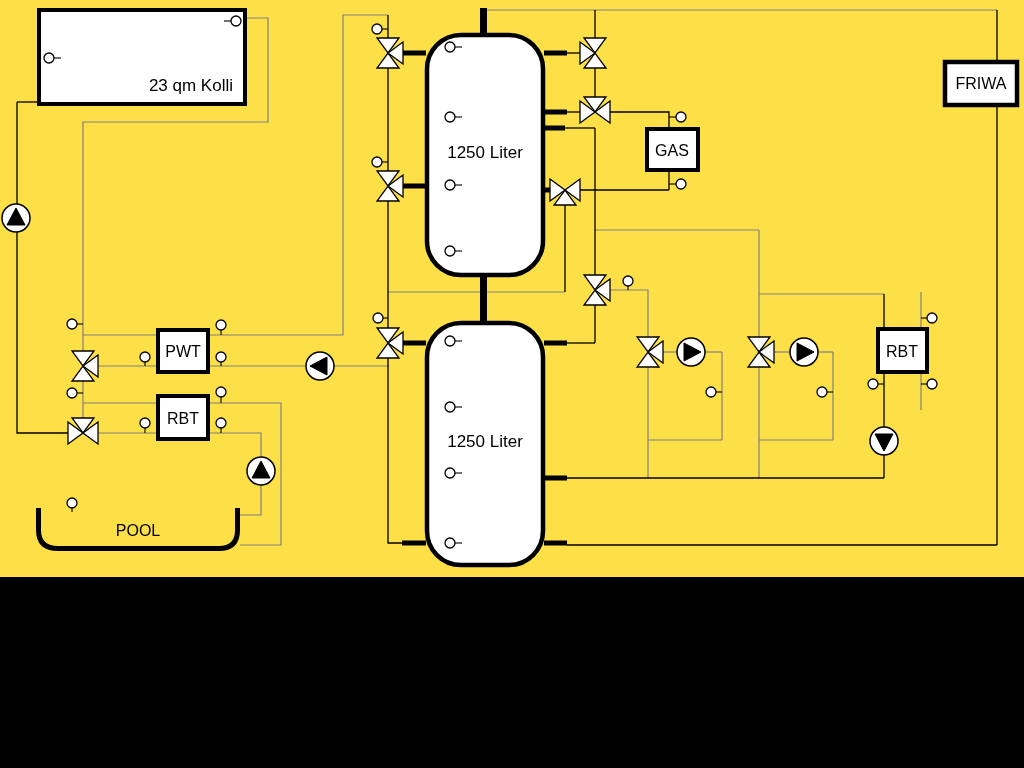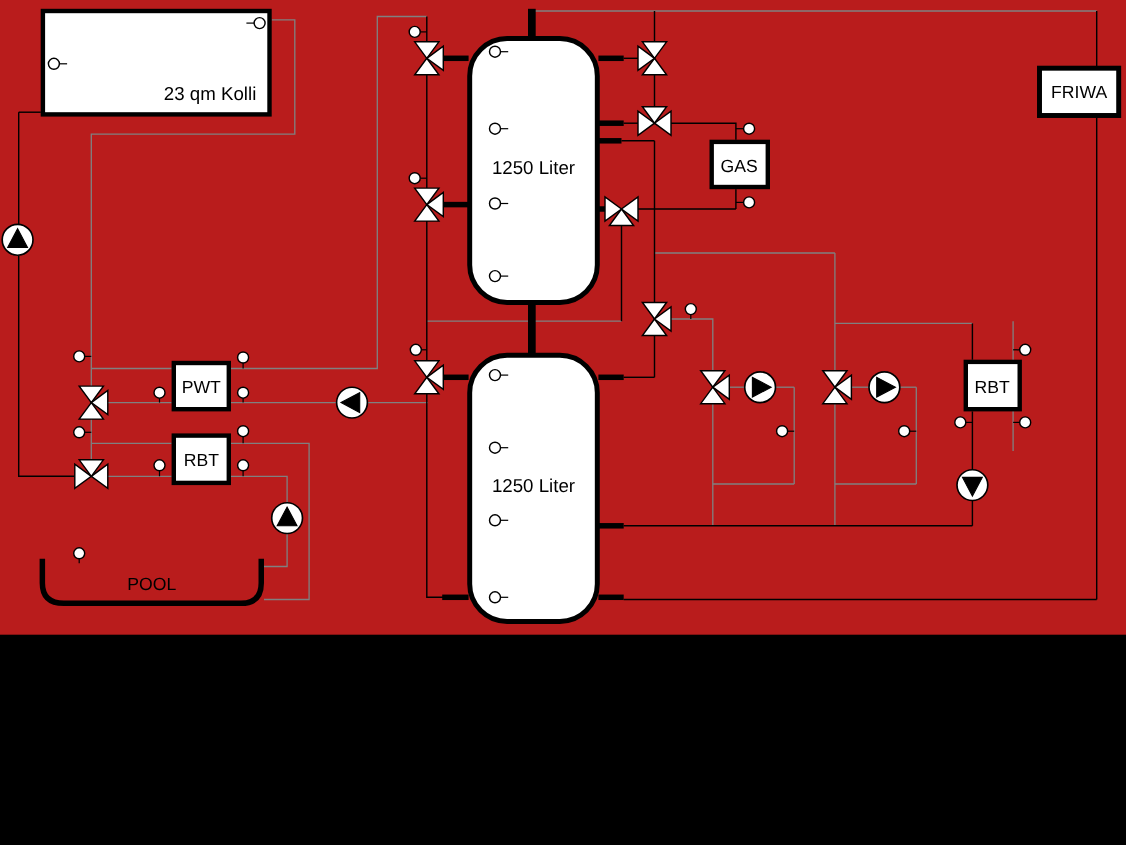--- a/index.html
+++ b/index.html
@@ -1,16 +1,16 @@
 <!DOCTYPE html>
 <html><head>
 <meta charset="utf-8">
 <style>
   html,body{margin:0;padding:0;background:#fff;width:1024px;height:768px;overflow:hidden;}
-  #stage{position:relative;width:1024px;height:768px;background:#b91c1c;}
+  #stage{position:relative;width:1024px;height:768px;background:#fde047;}
   svg{position:absolute;left:0;top:0;}
   text{font-family:"Liberation Sans","DejaVu Sans",sans-serif;fill:#000;}
   .lbl-lg{font-size:17px;}
   .lbl-md{font-size:16px;}
 </style>
 </head>
 <body>
 
 <div id="stage">
 <svg width="1024" height="768" viewBox="0 0 1024 768">

